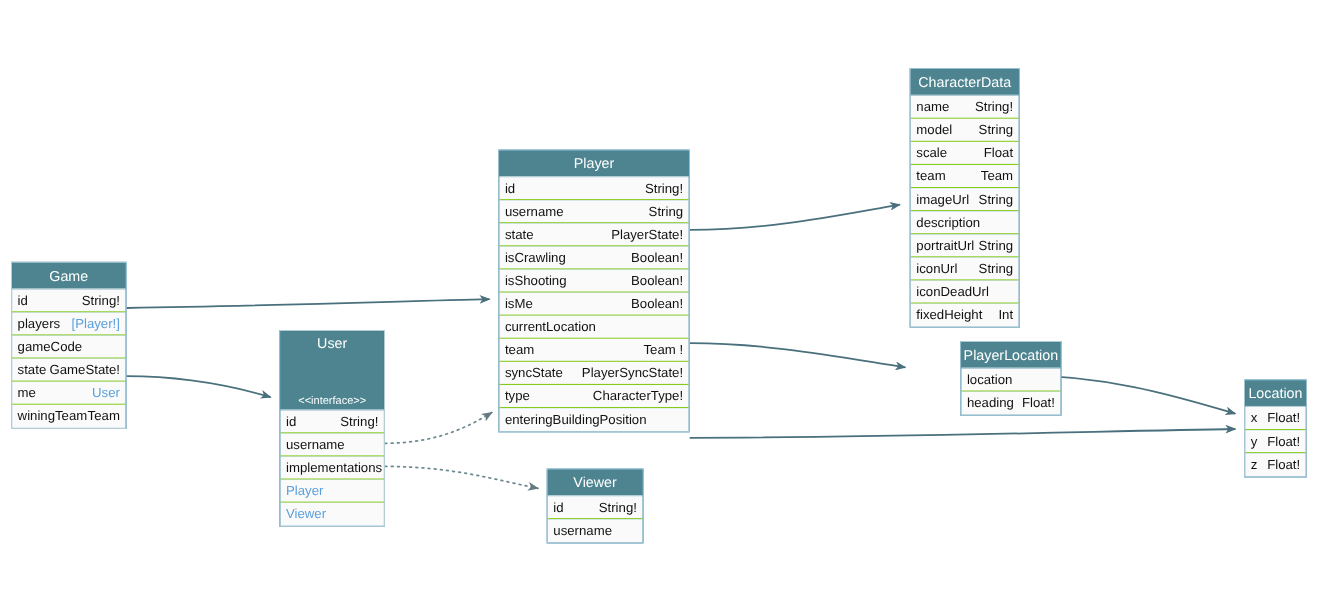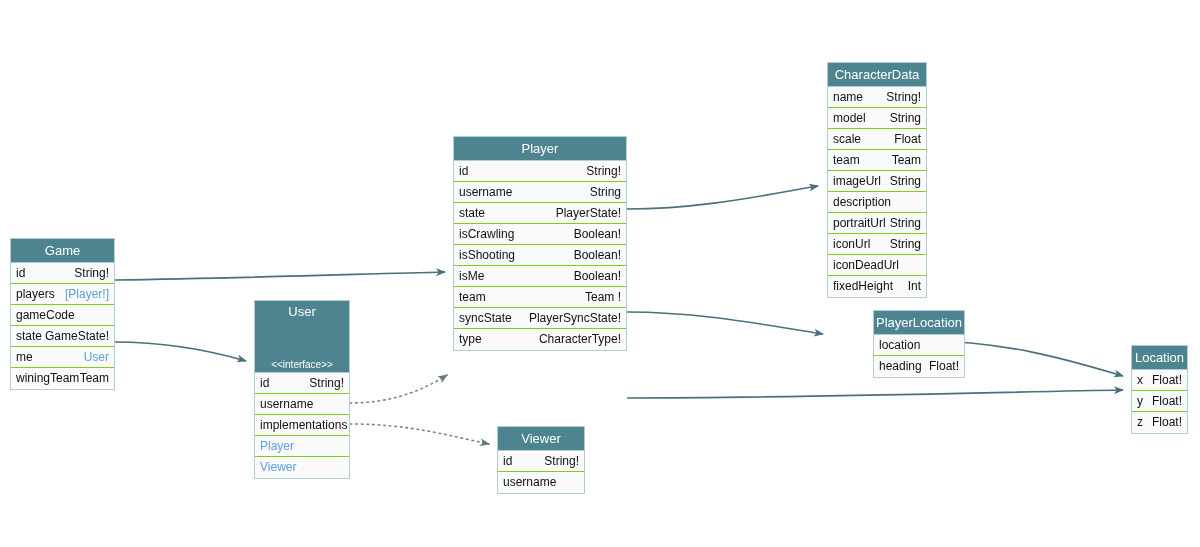--- a/index.html
+++ b/index.html
@@ -202,31 +202,39 @@
     </div>
     <div class="row">
       <span class="fname">isShooting</span>
       <span class="ftype">Boolean!</span>
     </div>
     <div class="row">
       <span class="fname">isMe</span>
       <span class="ftype">Boolean!</span>
     </div>
     <div class="row">
+      <span class="fname">currentLocation</span>
+      <span class="ftype"></span>
+    </div>
+    <div class="row">
       <span class="fname">team</span>
       <span class="ftype">Team !</span>
     </div>
     <div class="row">
       <span class="fname">syncState</span>
       <span class="ftype">PlayerSyncState!</span>
     </div>
     <div class="row">
       <span class="fname">type</span>
       <span class="ftype">CharacterType!</span>
     </div>
+    <div class="row">
+      <span class="fname">enteringBuildingPosition</span>
+      <span class="ftype link">Location</span>
+    </div>
   </div>
 
   <div class="entity" style="left:497px; top:426px; width:88px;">
     <div class="entity-header">Viewer</div>
     <div class="row">
       <span class="fname">id</span>
       <span class="ftype">String!</span>
     </div>
     <div class="row">
       <span class="fname">username</span>

